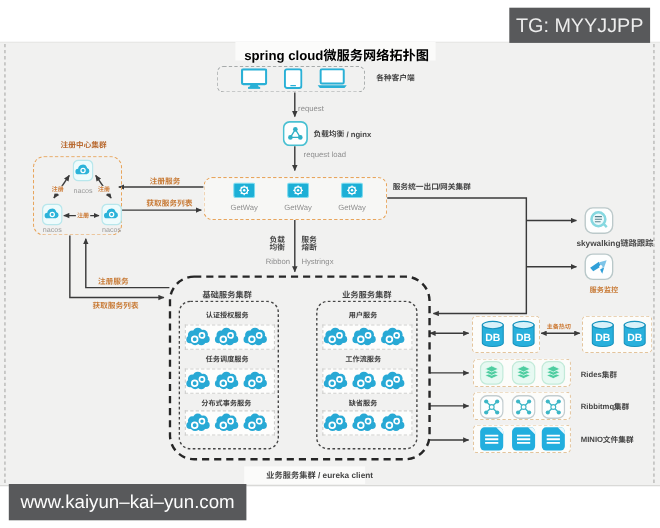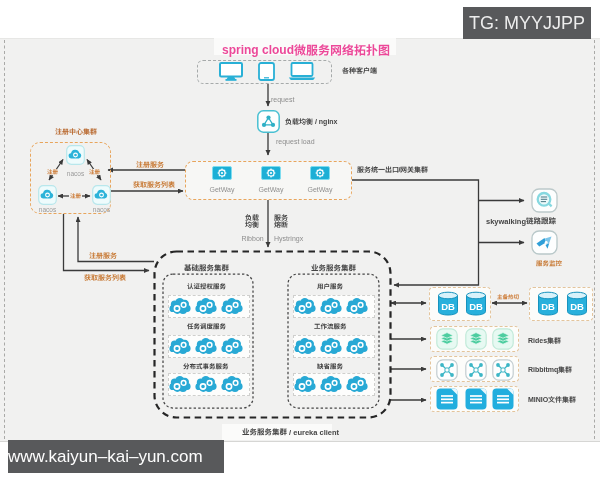--- a/index.html
+++ b/index.html
@@ -69,23 +69,23 @@
       <path id="u94fe" d="M34 -80C37 -73 39 -65 40 -59L51 -63C50 -68 47 -76 44 -83ZM5 -36V-26H14V-10C14 -5 11 -1 9 1C11 2 14 6 15 8C16 6 19 4 35 -8C34 -10 32 -14 32 -17L24 -12V-26H34V-36H24V-46H32V-56H11C13 -59 14 -62 16 -65H34V-75H20C21 -78 22 -80 22 -82L12 -85C10 -76 6 -67 2 -62C4 -59 6 -53 7 -51L9 -53V-46H14V-36ZM54 -31V-21H71V-7H82V-21H96V-31H82V-40H94V-50H82V-60H71V-50H64C66 -54 68 -59 70 -64H96V-74H74C74 -77 75 -80 76 -83L65 -85C64 -82 64 -78 63 -74H53V-64H60C59 -60 58 -56 57 -55C55 -51 54 -49 52 -48C53 -46 55 -41 56 -38C56 -39 60 -40 64 -40H71V-31ZM51 -52H33V-41H40V-10C36 -8 33 -6 30 -2L37 9C40 4 44 -2 47 -2C49 -2 52 0 55 3C61 6 67 7 75 7C81 7 90 7 95 7C95 4 97 -2 98 -5C91 -4 81 -4 75 -4C68 -4 62 -5 56 -8C54 -9 52 -10 51 -11Z"></path>
       <path id="u96c6" d="M44 -28V-23H5V-13H34C24 -8 12 -4 2 -2C4 1 7 5 9 8C21 5 34 -1 44 -8V9H56V-9C66 -2 78 4 90 8C92 5 95 0 98 -2C87 -4 76 -8 67 -13H95V-23H56V-28ZM48 -54V-50H28V-54ZM46 -82C48 -80 49 -78 50 -75H33C35 -78 37 -80 38 -83L26 -85C21 -76 13 -66 2 -58C5 -57 9 -53 10 -50C12 -52 14 -53 16 -55V-26H28V-29H93V-38H60V-42H86V-50H60V-54H86V-62H60V-66H90V-75H62C61 -78 59 -82 57 -86ZM48 -62H28V-66H48ZM48 -42V-38H28V-42Z"></path>
     </defs>
   </svg>
 <div class="abs" style="left:0;top:38px;width:600px;height:404px;background:#f1f1f0;border-top:1px solid #e7e7e5;border-bottom:1px solid #d6d6d4"></div>
 <svg class="abs" style="left:0;top:0" width="600" height="480">
     <line x1="4.5" y1="40" x2="4.5" y2="441" stroke="#a9a9a7" stroke-width="1" stroke-dasharray="3,2.5"></line>
     <line x1="594.5" y1="40" x2="594.5" y2="441" stroke="#a9a9a7" stroke-width="1" stroke-dasharray="3,2.5"></line>
   </svg>
 <div class="abs" style="left:463px;top:7px;width:128px;height:32px;background:#58595b;color:#ededed;font:18px 'Liberation Sans',sans-serif;text-align:center;line-height:32px;white-space:nowrap">TG: MYYJJPP</div>
-<div class="abs" style="left:8px;top:440px;width:216px;height:33px;background:#58595b;color:#fdfdfd;font:17px 'Liberation Sans',sans-serif;line-height:33px;white-space:nowrap">www.kaiyun–kai–yun.com</div>
+<div class="abs" style="left:8px;top:440px;width:216px;height:33px;background:#58595b;color:#fdfdfd;font:17px 'Liberation Sans',sans-serif;text-align:center;line-height:33px;white-space:nowrap">www.kaiyun–kai–yun.com</div>
 <div class="abs" style="left:214px;top:38px;width:182px;height:17px;background:#fbfbfa"></div>
-<div style="position:absolute;left:222px;top:44px;font:bold 12px 'Liberation Sans',sans-serif;color:#ec4899;white-space:nowrap;line-height:1;">spring cloud<svg width="96" height="12" viewBox="0 0 800 100" style="overflow:visible;vertical-align:-1.56px" fill="currentColor">
+<div style="position:absolute;left:222px;top:44px;font:bold 12px 'Liberation Sans',sans-serif;color:#000000;white-space:nowrap;line-height:1;">spring cloud<svg width="96" height="12" viewBox="0 0 800 100" style="overflow:visible;vertical-align:-1.56px" fill="currentColor">
       <g transform="translate(0,88)">
         <use href="#u5fae" x="0"></use>
         <use href="#u670d" x="100"></use>
         <use href="#u52a1" x="200"></use>
         <use href="#u7f51" x="300"></use>
         <use href="#u7edc" x="400"></use>
         <use href="#u62d3" x="500"></use>
         <use href="#u6251" x="600"></use>
         <use href="#u56fe" x="700"></use>
       </g>
@@ -684,21 +684,21 @@
 <svg class="abs" style="left:531px;top:188px" width="27" height="25" viewBox="0 0 27 25">
     <rect x="1" y="1" width="25" height="23" rx="7" fill="#fdfefe" stroke="#bcc9ca" stroke-width="1.3"></rect>
     <circle cx="13" cy="11.3" r="6.3" fill="#edf9fa" stroke="#86d8e0" stroke-width="2.3"></circle>
     <g stroke="#54808d" stroke-width="1.1">
       <line x1="9.8" y1="9" x2="16.2" y2="9"></line>
       <line x1="9.8" y1="11.3" x2="16.2" y2="11.3"></line>
       <line x1="9.8" y1="13.6" x2="15" y2="13.6"></line>
     </g>
     <path d="M17.8 15.6l2.8 2.8" stroke="#86d8e0" stroke-width="2.2"></path>
   </svg>
-<div style="position:absolute;left:486px;top:217px;font:bold 7.5px 'Liberation Sans',sans-serif;color:#454545;white-space:nowrap;line-height:1;">skywalking<svg width="30" height="7.5" viewBox="0 0 400 100" style="overflow:visible;vertical-align:-0.98px" fill="currentColor">
+<div style="position:absolute;left:524px;top:217px;font:bold 7.5px 'Liberation Sans',sans-serif;color:#454545;white-space:nowrap;line-height:1;">skywalking<svg width="30" height="7.5" viewBox="0 0 400 100" style="overflow:visible;vertical-align:-0.98px" fill="currentColor">
       <g transform="translate(0,88)">
         <use href="#u94fe" x="0"></use>
         <use href="#u8def" x="100"></use>
         <use href="#u8ddf" x="200"></use>
         <use href="#u8e2a" x="300"></use>
       </g>
     </svg></div>
 <svg class="abs" style="left:531px;top:230px" width="27" height="25" viewBox="0 0 27 25">
     <rect x="1" y="1" width="25" height="23" rx="7" fill="#fdfefe" stroke="#b9c8c9" stroke-width="1.3"></rect>
     <path d="M5.5 13.5l8-5.5 1.8 4.2-7 4.3z" fill="#2f9fd8"></path>

